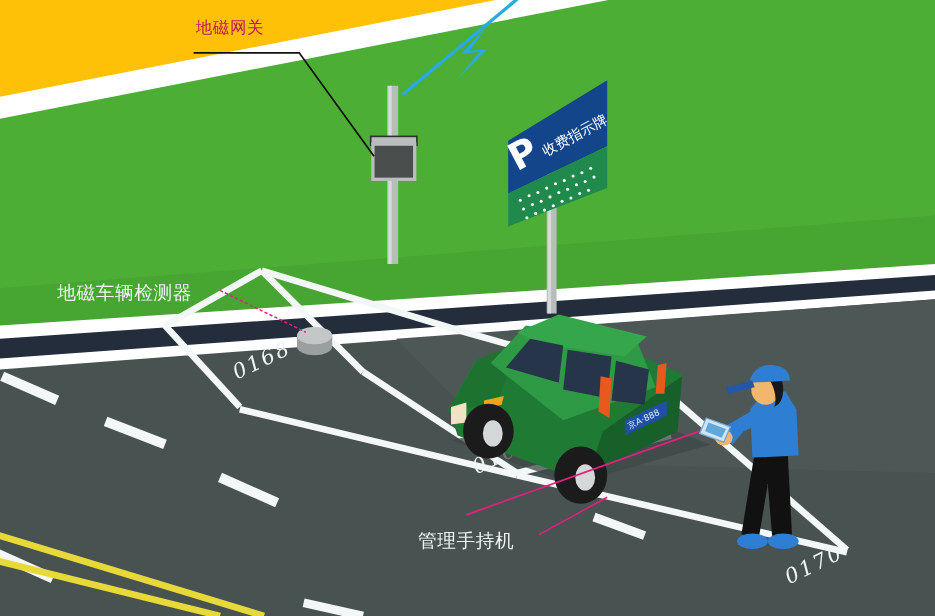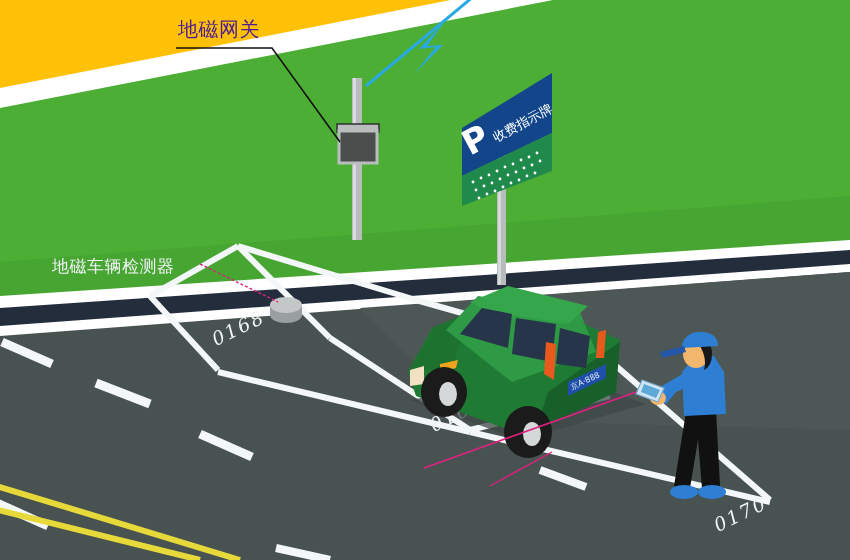--- a/index.html
+++ b/index.html
@@ -24,22 +24,22 @@
     height: 560px;
     display: block;
   }
   .label {
     position: absolute;
     font-family: "DejaVu Sans", "Liberation Sans", sans-serif;
     white-space: nowrap;
     letter-spacing: 0.5px;
   }
   .label-dark {
-    color: #4c1d95;
-    font-size: 20px;
+    color: #be185d;
+    font-size: 15px;
   }
   .label-light {
     color: #eef2f4;
     font-size: 17px;
     text-align: right;
   }
   .stall-num {
     position: absolute;
     color: #f2f5f6;
     font-family: "DejaVu Serif", "Liberation Serif", serif;
@@ -245,14 +245,15 @@
 
   <svg class="layer" viewBox="0 0 850 560">
     <polygon points="642,380 664,388 658,402 636,394" fill="#cfe4f5" stroke="#7aa8cc" stroke-width="1.2"></polygon>
     <polygon points="644,384 660,390 656,398 641,392" fill="#5fa9d8"></polygon>
   </svg>
 
   <svg class="layer" viewBox="0 0 850 560">
     <line x1="636" y1="392" x2="424" y2="468" stroke="#e0217f" stroke-width="1.6"></line>
     <line x1="490" y1="486" x2="552" y2="452" stroke="#e0217f" stroke-width="1.4"></line>
   </svg>
+  <div class="label label-light" style="left:380px; top:480px;">管理手持机</div>
 
 </div>
 
 </body></html>

